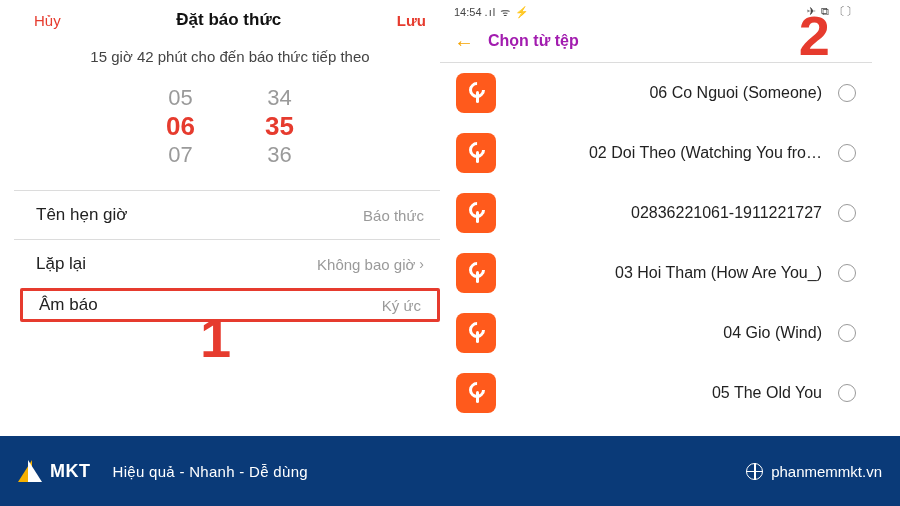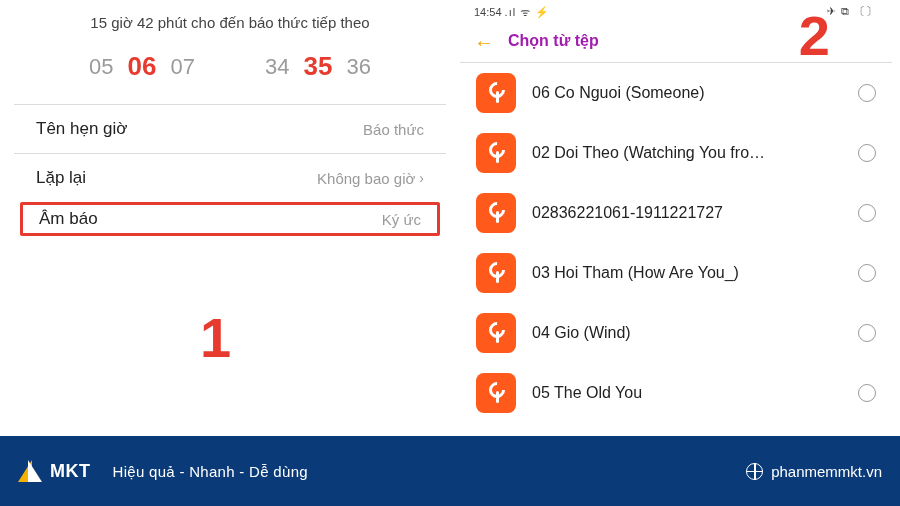--- a/index.html
+++ b/index.html
@@ -17,30 +17,30 @@
   .logo-tl{position:absolute;left:16px;top:6px;display:flex;align-items:center;gap:6px;}
   .logo-mark{display:flex;gap:0;}
   .tri{width:0;height:0;border-style:solid;}
   .tri.y{border-width:0 0 22px 14px;border-color:transparent transparent #f6b000 transparent;margin-right:-4px;}
   .tri.b{border-width:0 14px 22px 0;border-color:transparent transparent #0a3a78 transparent;}
   .logo-text{font-weight:800;font-size:20px;color:#0a3a78;letter-spacing:.5px;}
 
   
   .phone{position:absolute;top:0;width:432px;height:436px;background:#fff;border-radius:3px;}
   .phone.left{left:14px;}
-  .phone.right{right:8px;}
+  .phone.right{right:28px;text-align:right;}
 
   
   .hdr1{display:flex;justify-content:space-between;align-items:center;padding:10px 20px 4px 20px;}
   .hdr1 .cancel{color:var(--red);font-size:15px;}
   .hdr1 .title{font-weight:700;font-size:17px;color:#111;}
   .hdr1 .save{color:var(--red);font-weight:600;font-size:15px;}
   .countdown{text-align:center;color:#444;font-size:15px;margin-top:14px;}
   .picker{display:flex;justify-content:center;gap:70px;margin-top:20px;font-size:22px;}
-  .picker .col{display:flex;align-items:center;gap:14px;}
+  .picker .col{display:flex;flex-direction:column;align-items:center;}
   .picker .dim{color:var(--grey);}
   .picker .sel{color:var(--red);font-weight:700;font-size:26px;}
   .rows{margin-top:22px;}
   .row{display:flex;justify-content:space-between;align-items:center;padding:14px 22px;border-top:1px solid var(--border);}
   .row .lab{font-size:17px;color:#222;}
   .row .val{font-size:15px;color:var(--grey);display:flex;align-items:center;gap:4px;}
   .chev{color:var(--grey);font-size:14px;}
   .row.sound{border:3px solid var(--red);border-radius:2px;margin:0 6px;padding:4px 16px;}
 
   
@@ -80,20 +80,25 @@
 
   <div class="logo-tl">
     <span class="logo-mark">
       <span class="tri y"></span>
         <span class="tri b"></span>
     </span>
     <span class="logo-text">MKT</span>
   </div>
 
   <div class="phone left">
+    <div class="hdr1">
+      <span class="cancel">Hủy</span>
+      <span class="title">Đặt báo thức</span>
+      <span class="save">Lưu</span>
+    </div>
     <div class="countdown">15 giờ 42 phút cho đến báo thức tiếp theo</div>
 
     <div class="picker">
       <div class="col">
         <span class="dim">05</span>
         <span class="sel">06</span>
         <span class="dim">07</span>
       </div>
       <div class="col">
         <span class="dim">34</span>

